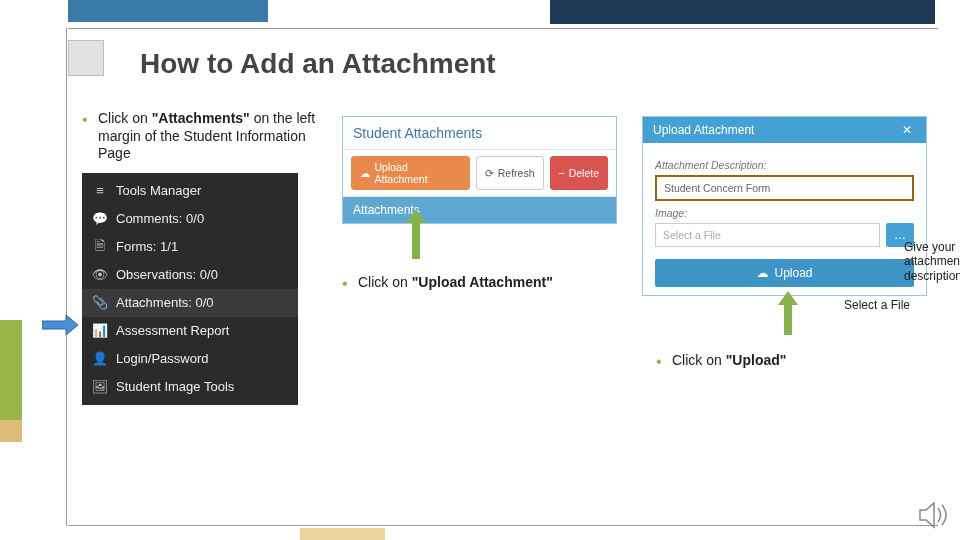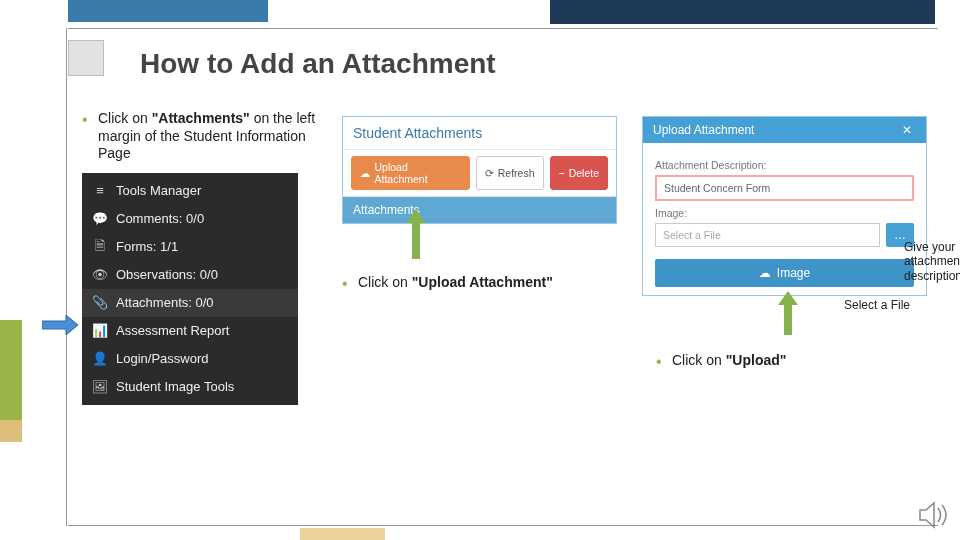--- a/index.html
+++ b/index.html
@@ -51,23 +51,23 @@
   .btn.red { background: #d9534f; border-color: #d9534f; color: #fff; }
   .shot-popup .section-h { background: #5fa8d3; color: #fff; padding: 6px 10px; font-size: 12px; }
   .shot-popup .body { padding: 18px 10px 40px; color: #888; font-size: 11px; }
   .arrow-up-green { position: absolute; left: 62px; top: 92px; }
   .arrow-up-green svg { width: 22px; height: 50px; }
 
   .shot-upload { margin-top: 6px; width: 285px; border: 1px solid #9ac7e6; background: #fff; font-size: 11px; position: relative; }
   .shot-upload .hdr { background: #45a0d6; color: #fff; padding: 6px 10px; display: flex; justify-content: space-between; align-items: center; font-size: 12px; }
   .shot-upload .close { width: 14px; height: 14px; color: #fff; }
   .shot-upload .bodyu { padding: 10px 12px 8px; }
-  .shot-upload .lbl { color: #777; font-size: 10.5px; margin: 6px 0 4px; }
+  .shot-upload .lbl { color: #777; font-size: 10.5px; margin: 6px 0 4px; font-style: italic; }
   .shot-upload .field { border: 1px solid #ccc; padding: 5px 7px; font-size: 10.5px; color: #666; background: #fff; }
-  .shot-upload .field.note { border: 2px solid #fca5a5; }
+  .shot-upload .field.note { border: 2px solid #a16207; }
   .shot-upload .file-row { display: flex; gap: 6px; }
   .shot-upload .file-row .field { flex: 1; color: #aaa; }
   .shot-upload .browse { width: 28px; background: #45a0d6; color: #fff; display: flex; align-items: center; justify-content: center; font-size: 12px; border-radius: 2px; }
   .shot-upload .upload-btn { margin-top: 12px; background: #3f94c7; color: #fff; text-align: center; padding: 7px 0; font-size: 12px; border-radius: 2px; display: flex; align-items: center; justify-content: center; gap: 6px; }
   .arrow-up-green2 { position: absolute; left: 134px; bottom: -42px; }
   .arrow-up-green2 svg { width: 22px; height: 44px; }
 
   .note-box { position: absolute; font-size: 12px; line-height: 1.2; }
   .note1 { top: 130px; left: 822px; width: 100px; }
   .note2 { top: 188px; left: 762px; width: 90px; }
@@ -186,21 +186,21 @@
       <div class="bodyu">
         <div class="lbl">Attachment Description:</div>
         <div class="field note">Student Concern Form</div>
         <div class="lbl">Image:</div>
         <div class="file-row">
           <div class="field">Select a File</div>
           <div class="browse">…</div>
         </div>
         <div class="upload-btn">
           <span>☁</span>
-          <span>Image</span>
+          <span>Upload</span>
         </div>
       </div>
       <div class="arrow-up-green2">
         <svg viewBox="0 0 22 44">
             <path d="M11 0 l10 14 h-6 v30 h-8 v-30 h-6 z" fill="#86b34d"></path>
           </svg>
       </div>
     </div>
 
     <ul class="bul" style="margin-top:56px; margin-left:14px;">

